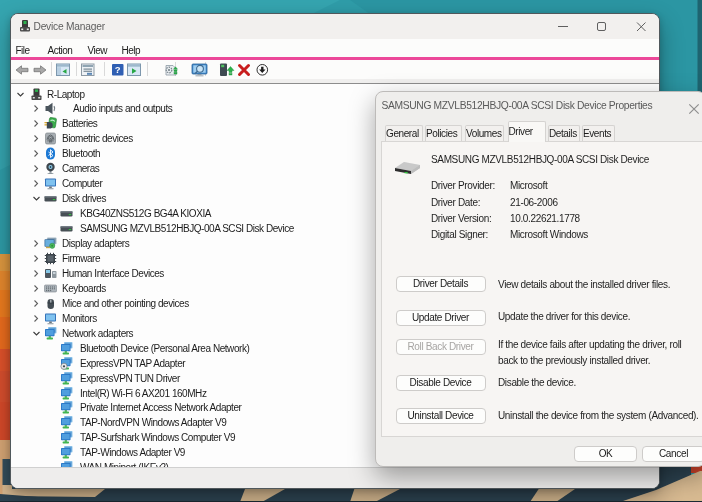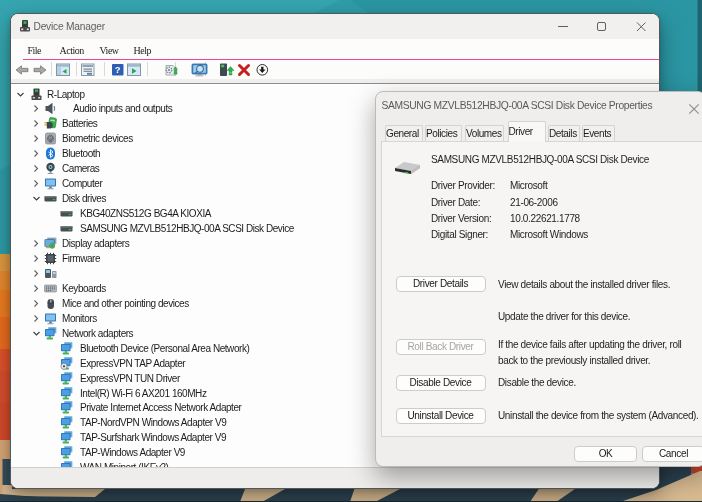--- a/index.html
+++ b/index.html
@@ -6,21 +6,21 @@
   #stage{position:relative;width:702px;height:502px;overflow:hidden;
     font-family:"Liberation Sans",sans-serif;background:#bef264;}
   .abs{position:absolute;}
   
   #win{position:absolute;left:10px;top:13px;width:650px;height:476px;
     background:#fdfdfd;border:1px solid #50585c;border-radius:8px;
     box-shadow:0 10px 24px rgba(0,0,0,.32), 0 2px 6px rgba(0,0,0,.18);
     box-sizing:border-box;overflow:hidden;}
   #titlebar{position:absolute;left:0;top:0;right:0;height:25px;background:#f2f0ee;}
   #title-text{position:absolute;left:22.5px;top:6.5px;font-size:10.2px;color:#5e5e5e;letter-spacing:-0.2px;}
-  #menubar{position:absolute;left:12px;top:25px;right:0;height:21px;background:#fcfcfb;border-bottom:1px solid #ec4899;box-sizing:border-box;font-family:Liberation Serif, serif;}
+  #menubar{position:absolute;left:0;top:25px;right:0;height:21px;background:#fcfcfb;border-bottom:3px solid #ec4899;box-sizing:border-box;}
   .menuitem{position:absolute;top:5.5px;font-size:10px;color:#1b1b1b;letter-spacing:-0.5px;}
   #toolbar{position:absolute;left:0;top:46px;right:0;height:18.5px;background:#fcfcfb;border-bottom:1px solid #dcdcdc;}
   .tsep{position:absolute;top:2px;width:1px;height:14px;background:#d9d9d9;}
   #treewrap{position:absolute;left:0;top:65px;right:0;height:4px;background:#f0efee;}
   #treeline{position:absolute;left:0;top:69px;right:0;height:1px;background:#8d8d8d;}
   #tree{position:absolute;left:0;top:70px;right:0;bottom:20px;background:#fdfdfd;overflow:hidden;}
   .trow{position:absolute;height:15px;line-height:15px;font-size:10px;color:#1c1c1c;letter-spacing:-0.45px;white-space:nowrap;}
   .chev{position:absolute;width:10px;height:15px;}
   .ticon{position:absolute;width:13px;height:13px;top:1px;}
   #statusbar{position:absolute;left:0;right:0;bottom:0;height:20px;background:#eeedec;border-top:1px solid #d0d0d0;}
@@ -354,20 +354,21 @@
 <svg class="ticon" style="left:33px;top:167.95px" width="13" height="13">
           <use href="#chip"></use>
         </svg>
 <div class="trow" style="left:51px;top:166.95px">Firmware</div>
 <svg class="chev" style="left:20px;top:181.89999999999998px">
           <use href="#chev"></use>
         </svg>
 <svg class="ticon" style="left:33px;top:182.89999999999998px" width="13" height="13">
           <use href="#hid"></use>
         </svg>
+<div class="trow" style="left:51px;top:181.89999999999998px">Human Interface Devices</div>
 <svg class="chev" style="left:20px;top:196.85px">
           <use href="#chev"></use>
         </svg>
 <svg class="ticon" style="left:33px;top:197.85px" width="13" height="13">
           <use href="#kbd"></use>
         </svg>
 <div class="trow" style="left:51px;top:196.85px">Keyboards</div>
 <svg class="chev" style="left:20px;top:211.79999999999998px">
           <use href="#chev"></use>
         </svg>
@@ -409,21 +410,21 @@
           <use href="#net"></use>
         </svg>
 <div class="trow" style="left:69px;top:316.45px">Private Internet Access Network Adapter</div>
 <svg class="ticon" style="left:49px;top:332.4px" width="13" height="13">
           <use href="#net"></use>
         </svg>
 <div class="trow" style="left:69px;top:331.4px">TAP-NordVPN Windows Adapter V9</div>
 <svg class="ticon" style="left:49px;top:347.34999999999997px" width="13" height="13">
           <use href="#net"></use>
         </svg>
-<div class="trow" style="left:69px;top:346.34999999999997px">TAP-Surfshark Windows Adapter V9</div>
+<div class="trow" style="left:69px;top:346.34999999999997px">TAP-Surfshark Windows Computer V9</div>
 <svg class="ticon" style="left:49px;top:362.29999999999995px" width="13" height="13">
           <use href="#net"></use>
         </svg>
 <div class="trow" style="left:69px;top:361.29999999999995px">TAP-Windows Adapter V9</div>
 <svg class="ticon" style="left:49px;top:377.25px" width="13" height="13">
           <use href="#net"></use>
         </svg>
 <div class="trow" style="left:69px;top:376.25px">WAN Miniport (IKEv2)</div>
 </div>
     <div id="statusbar"></div>
@@ -455,20 +456,21 @@
     <div class="dtext" style="left:55px;top:104.5px">Driver Date:</div>
     <div class="dtext" style="left:134px;top:104.5px">21-06-2006</div>
     <div class="dtext" style="left:55px;top:120.5px">Driver Version:</div>
     <div class="dtext" style="left:134px;top:120.5px">10.0.22621.1778</div>
     <div class="dtext" style="left:55px;top:137px">Digital Signer:</div>
     <div class="dtext" style="left:134px;top:137px">Microsoft Windows</div>
 
     <div class="dbtn" style="top:183.5px">Driver Details</div>
     <div class="dtext" style="left:122px;top:186.5px">View details about the installed driver files.</div>
 
+    <div class="dbtn" style="top:217.5px">Update Driver</div>
     <div class="dtext" style="left:122px;top:219px">Update the driver for this device.</div>
 
     <div class="dbtn" style="top:247px;color:#a7a5a3">Roll Back Driver</div>
     <div class="dtext" style="left:122px;top:246.5px">If the device fails after updating the driver, roll</div>
     <div class="dtext" style="left:122px;top:262.5px">back to the previously installed driver.</div>
 
     <div class="dbtn" style="top:282.5px">Disable Device</div>
     <div class="dtext" style="left:122px;top:285px">Disable the device.</div>
 
     <div class="dbtn" style="top:316px">Uninstall Device</div>

